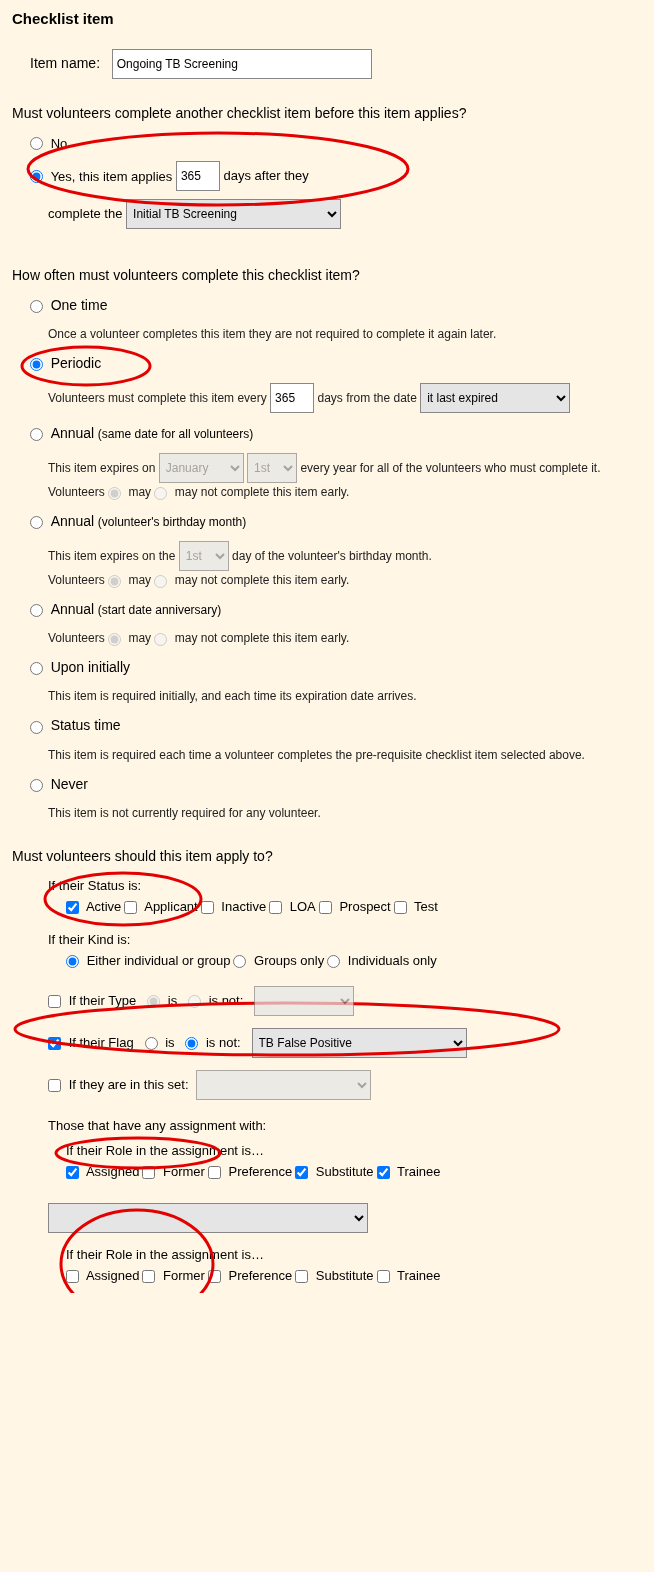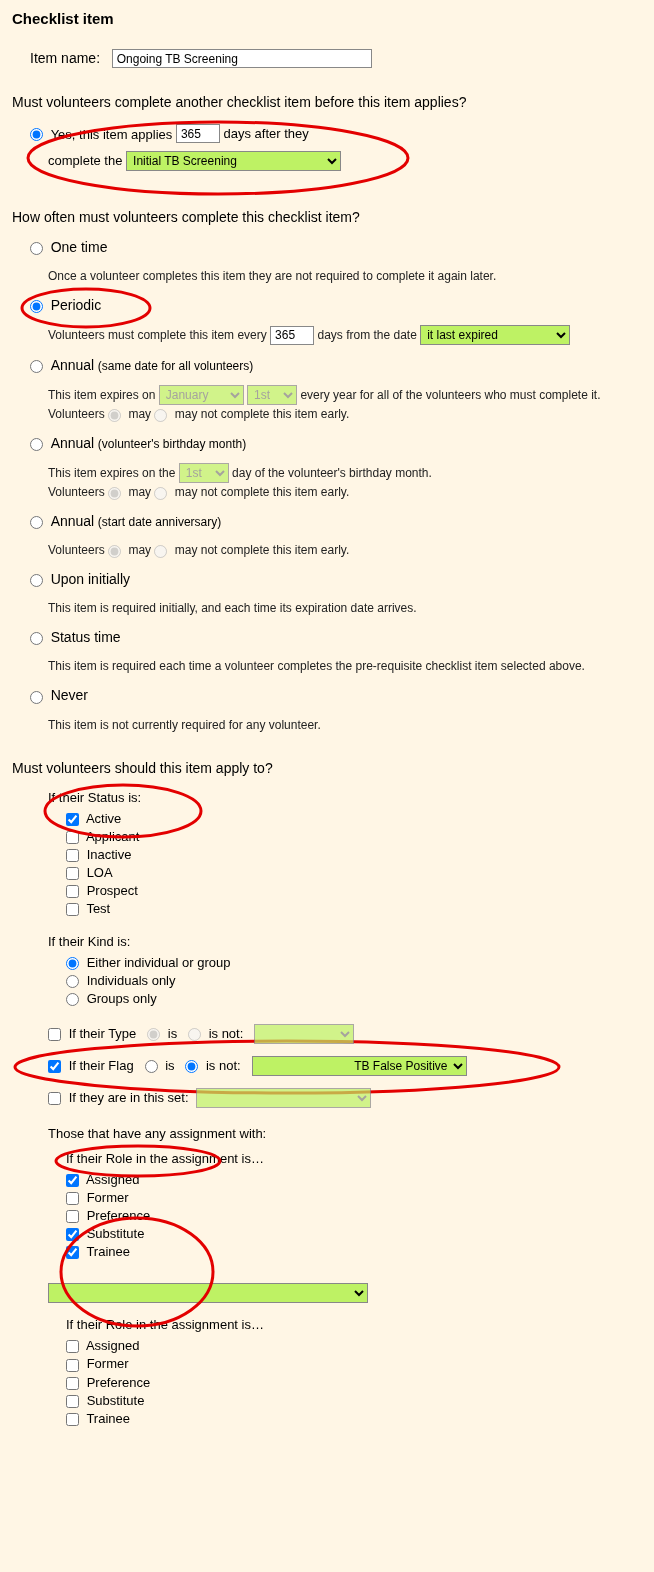--- a/index.html
+++ b/index.html
@@ -21,44 +21,44 @@
   .section-q {
     font-size: 14px;
     margin: 26px 0 14px 0;
   }
   .indent1 { margin-left: 18px; }
   .indent2 { margin-left: 36px; }
   label { vertical-align: middle; }
   input[type="text"] {
     font-family: Arial, sans-serif;
     font-size: 12px;
-    padding: 8px 4px;
+    padding: 14px 4px;
     border: 1px solid #888;
     background: #fff;
     height: 19px;
     box-sizing: border-box;
   }
   select {
     font-family: Arial, sans-serif;
     font-size: 12px;
     padding: 1px 2px;
     border: 1px solid #888;
-    background: #bef264;
-    height: 20px;
+    background: #e5e5e5;
+    height: 30px;
     box-sizing: border-box;
   }
   input[type="radio"], input[type="checkbox"] {
     vertical-align: middle;
     margin: 0 4px 0 0;
   }
   .opt-block { margin-left: 18px; margin-bottom: 12px; }
   .opt-title { font-size: 14px; }
   .opt-sub { font-size: 12px; color: #222; margin-left: 18px; margin-top: 12px; line-height: 1.5; }
   .small { font-size: 12px; }
-  .stack { display:flex; flex-direction:column; gap:3px; }
+  .stack { display:flex; flex-direction:row; gap:3px; }
   svg.ellipse { position:absolute; pointer-events:none; }
   .rel { position:relative; }
   .subhead { font-size:13px; margin-bottom:6px; }
   .name-input { width: 260px; }
   .days-input { width: 44px; }
   .gap-top { margin-top:18px; }
 </style>
 </head>
 <body>
 
@@ -69,20 +69,24 @@
   &nbsp;
   <input type="text" class="name-input" value="Ongoing TB Screening" style="">
 </div>
 
 <div class="section-q">Must volunteers complete another checklist item before this item applies?</div>
 
 <div class="indent1 rel" style="padding-bottom:6px;">
   <svg class="ellipse" style="left:-12px; top:-8px;" width="400" height="84" viewBox="0 0 400 84">
     <ellipse cx="200" cy="42" rx="190" ry="36" fill="none" stroke="#e30000" stroke-width="3"></ellipse>
   </svg>
+  <div class="row">
+    <input type="radio" name="prereq" style="">
+    <label>No</label>
+  </div>
   <div class="row" style="margin-top:10px;">
     <input type="radio" name="prereq" checked="" style="">
     <label>Yes, this item applies</label>
     <input type="text" class="days-input" value="365" style="">
     <span>days after they</span>
     <div style="margin-left:18px; margin-top:8px;">
       <span>complete the</span>
       <select style="width:215px;">
         <option>Initial TB Screening</option>
       </select>
@@ -194,22 +198,22 @@
       <div><input type="checkbox" style=""> <span>LOA</span></div>
       <div><input type="checkbox" style=""> <span>Prospect</span></div>
       <div><input type="checkbox" style=""> <span>Test</span></div>
     </div>
 </div>
 
 <div class="indent2 gap-top">
   <div class="subhead">If their Kind is:</div>
   <div class="indent1 stack" id="kind-list">
       <div><input type="radio" name="kind" checked="" style=""> <span>Either individual or group</span></div>
+      <div><input type="radio" name="kind" style=""> <span>Groups only</span></div>
       <div><input type="radio" name="kind" style=""> <span>Individuals only</span></div>
-      <div><input type="radio" name="kind" style=""> <span>Groups only</span></div>
     </div>
 </div>
 
 <div class="indent2 gap-top rel">
   <svg class="ellipse" style="left:-46px; top:12px;" width="570" height="62" viewBox="0 0 570 62">
     <ellipse cx="285" cy="31" rx="272" ry="26" fill="none" stroke="#e30000" stroke-width="3"></ellipse>
   </svg>
 
   <div class="row">
     <input type="checkbox" style="">
@@ -221,21 +225,21 @@
     <select disabled="" style="width:100px;"><option></option></select>
   </div>
 
   <div class="row" style="margin-top:12px;">
     <input type="checkbox" checked="" style="">
     <span>If their Flag</span>&nbsp;&nbsp;
     <input type="radio" name="flagmode" style="">
     <span>is</span>&nbsp;&nbsp;
     <input type="radio" name="flagmode" checked="" style="">
     <span>is not:</span>&nbsp;&nbsp;
-    <select style="width:215px;text-align:right;"><option>TB False Positive</option></select>
+    <select style="width:215px;"><option>TB False Positive</option></select>
   </div>
 
   <div class="row" style="margin-top:12px;">
     <input type="checkbox" style="">
     <span>If they are in this set:</span>&nbsp;
     <select disabled="" style="width:175px;"><option></option></select>
   </div>
 </div>
 
 <div class="indent2 gap-top rel">

